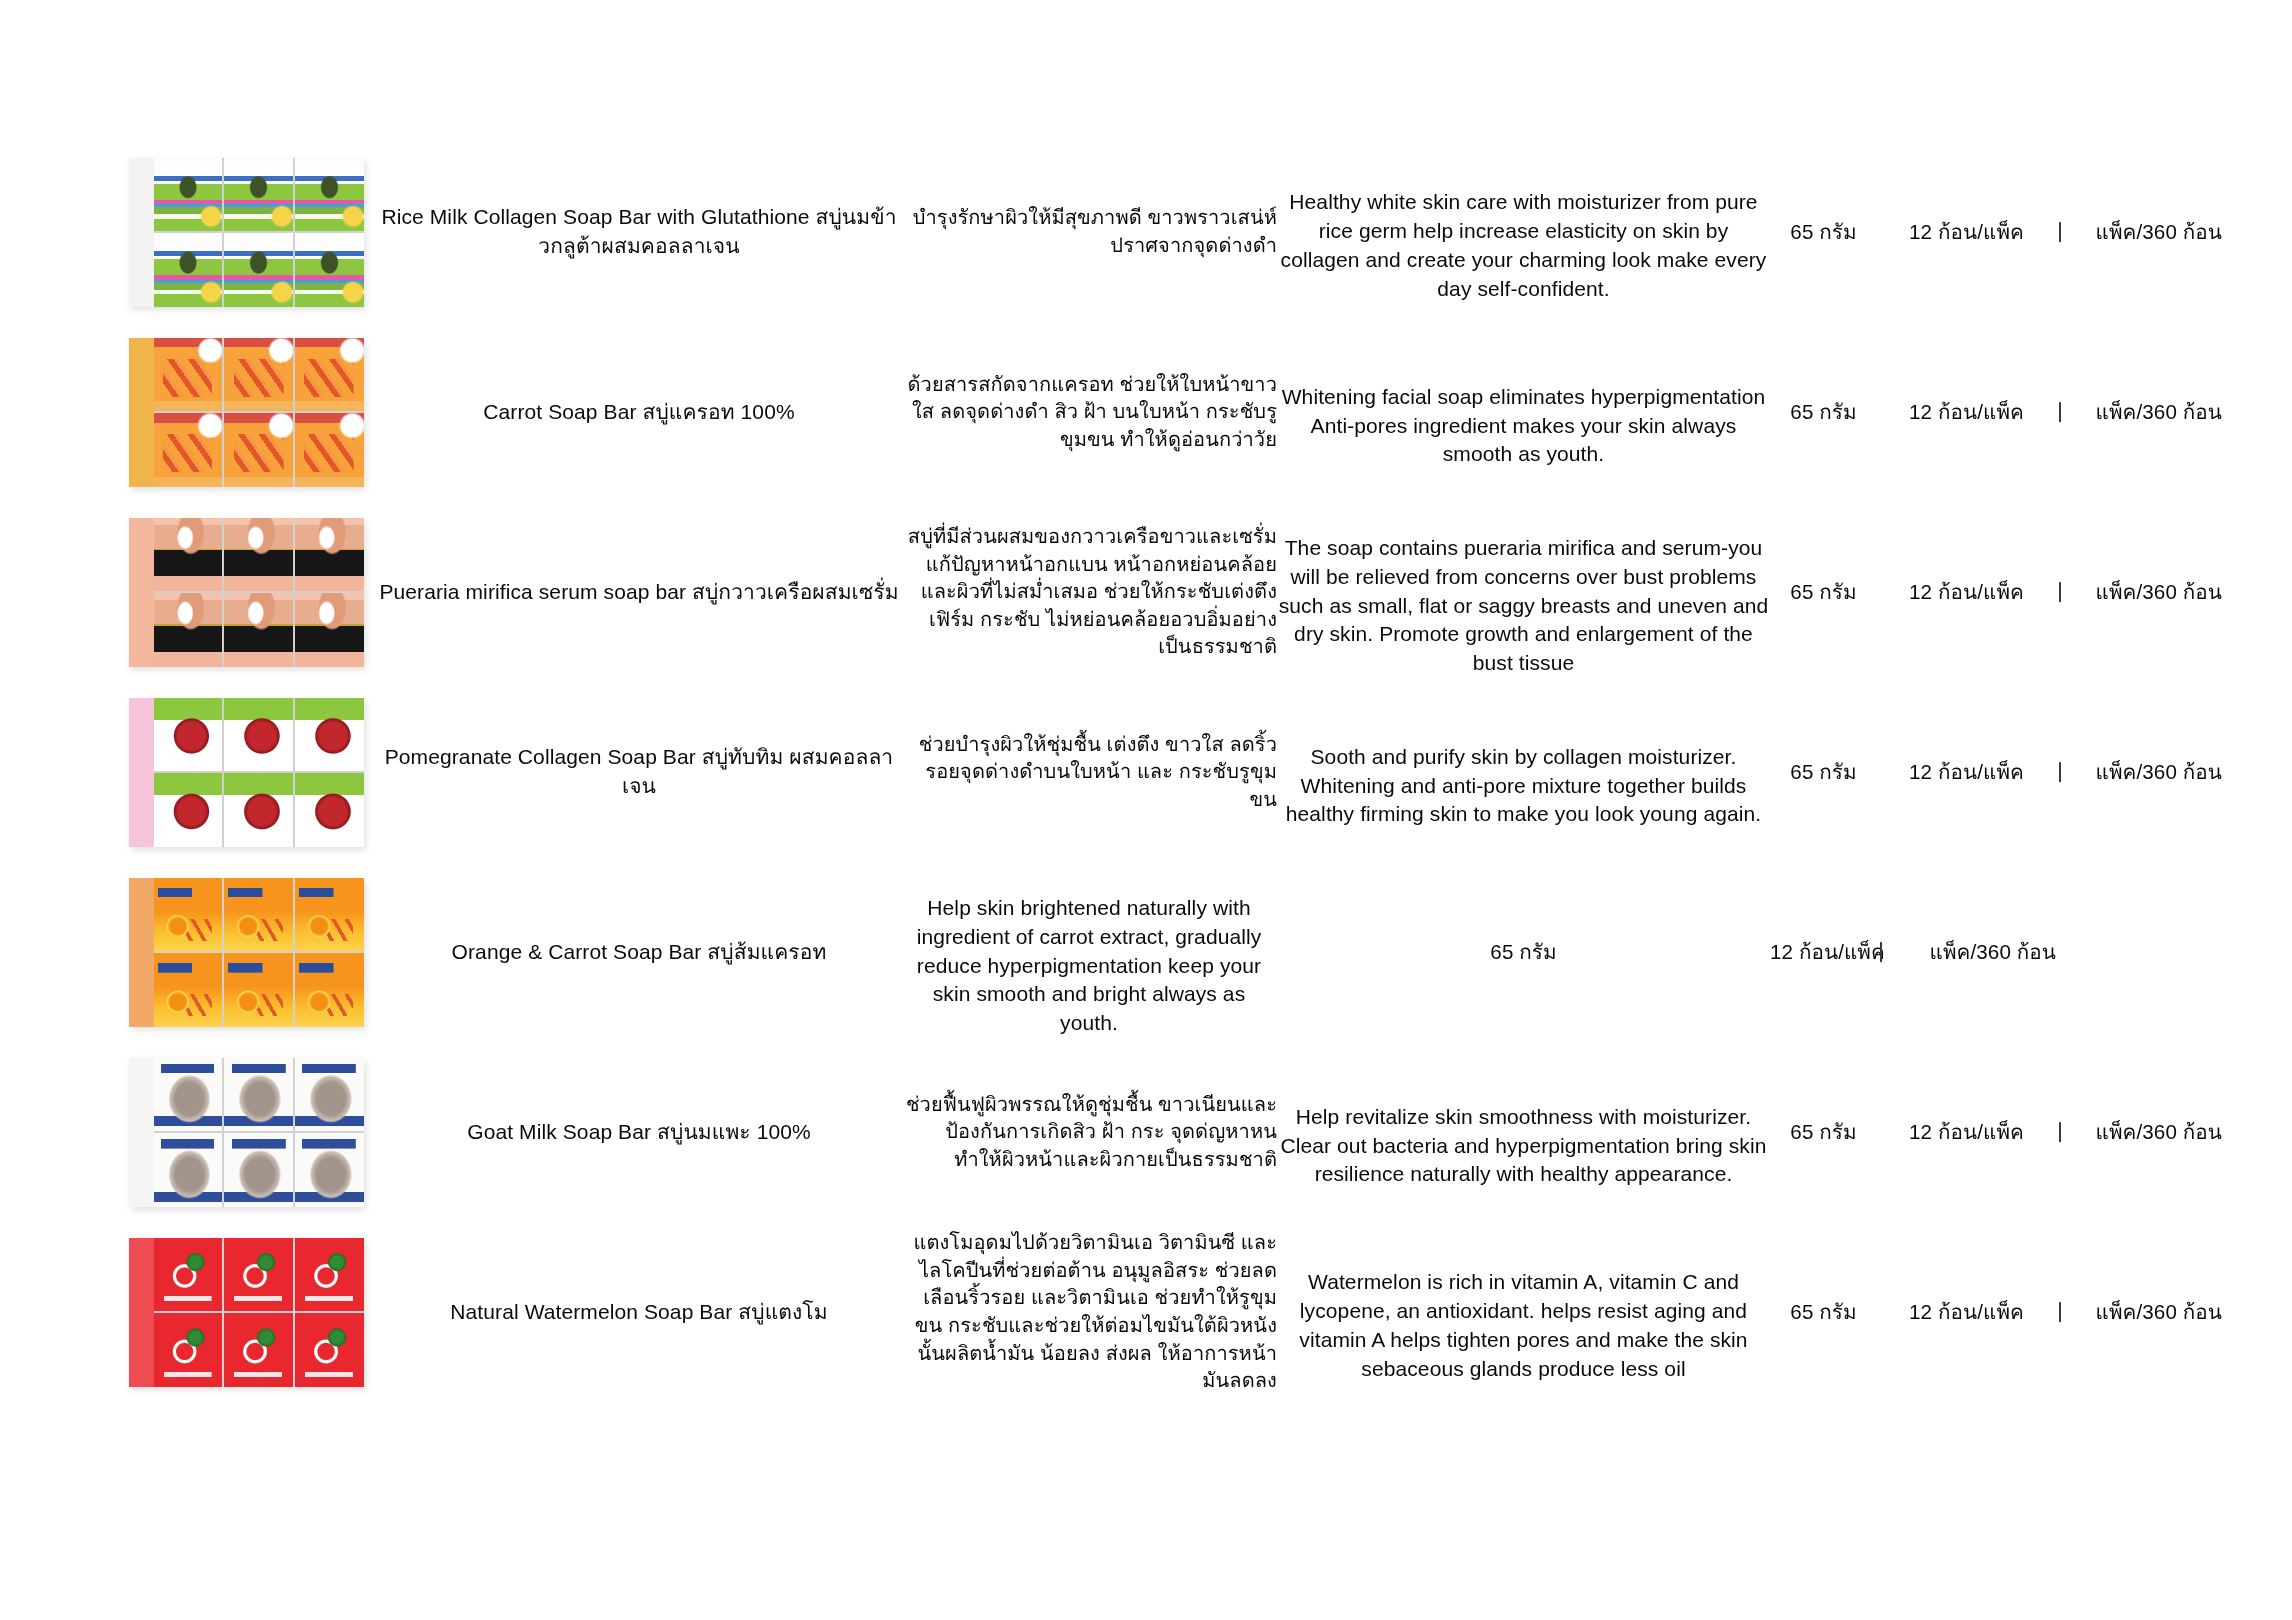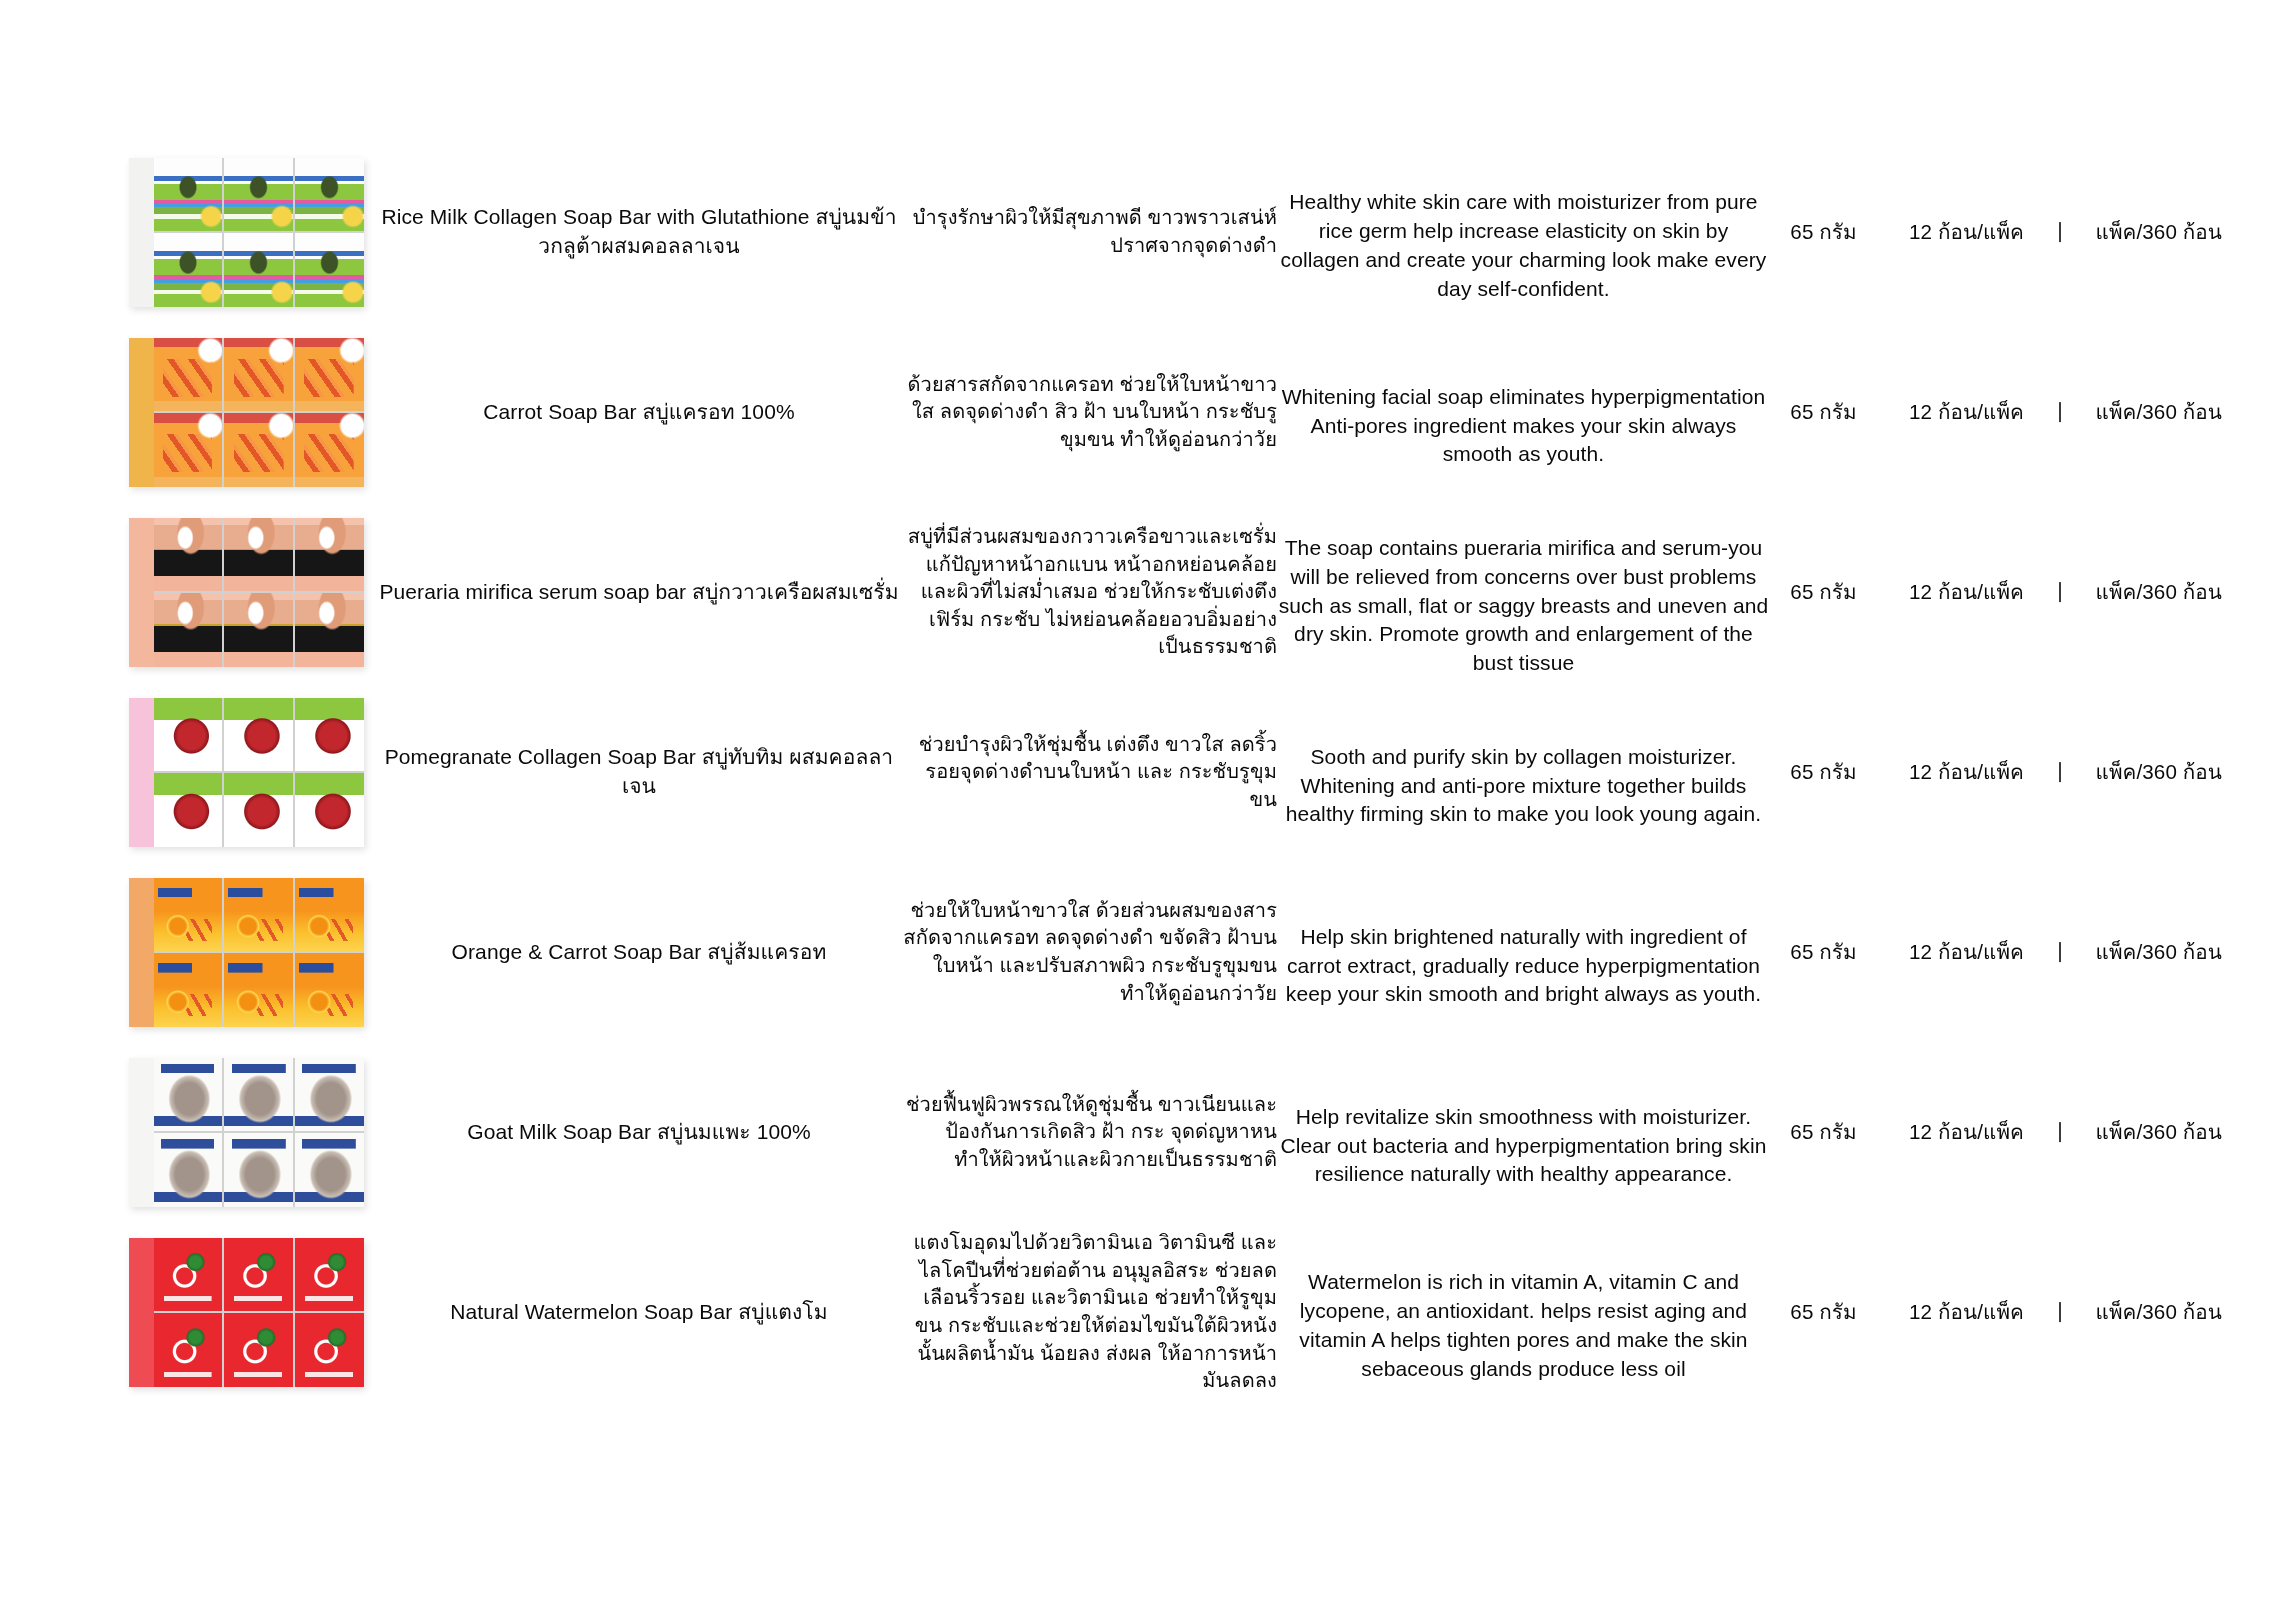--- a/index.html
+++ b/index.html
@@ -216,21 +216,20 @@
           <div class="box"></div>
           <div class="box"></div>
           <div class="box"></div>
           <div class="box"></div>
           <div class="box"></div>
           <div class="box"></div>
         </div>
       </div>
     </div>
     <div class="cell name">Orange &amp; Carrot Soap Bar สบู่ส้มแครอท</div>
-    <div class="cell th">ช่วยให้ใบหน้าขาวใส ด้วยส่วนผสมของสารสกัดจากแครอท ลดจุดด่างดำ ขจัดสิว ฝ้าบนใบหน้า และปรับสภาพผิว กระชับรูขุมขน ทำให้ดูอ่อนกว่าวัย</div>
     <div class="cell en">Help skin brightened naturally with ingredient of carrot extract, gradually reduce hyperpigmentation keep your skin smooth and bright always as youth.</div>
     <div class="cell weight">65 กรัม</div>
     <div class="cell pack">12 ก้อน/แพ็ค</div>
     <div class="cell carton">แพ็ค/360 ก้อน</div>
   </div>
 
   <div class="row">
     <div class="cell spacer"></div>
     <div class="cell img-cell">
       <div class="product-image img-goat-milk">

